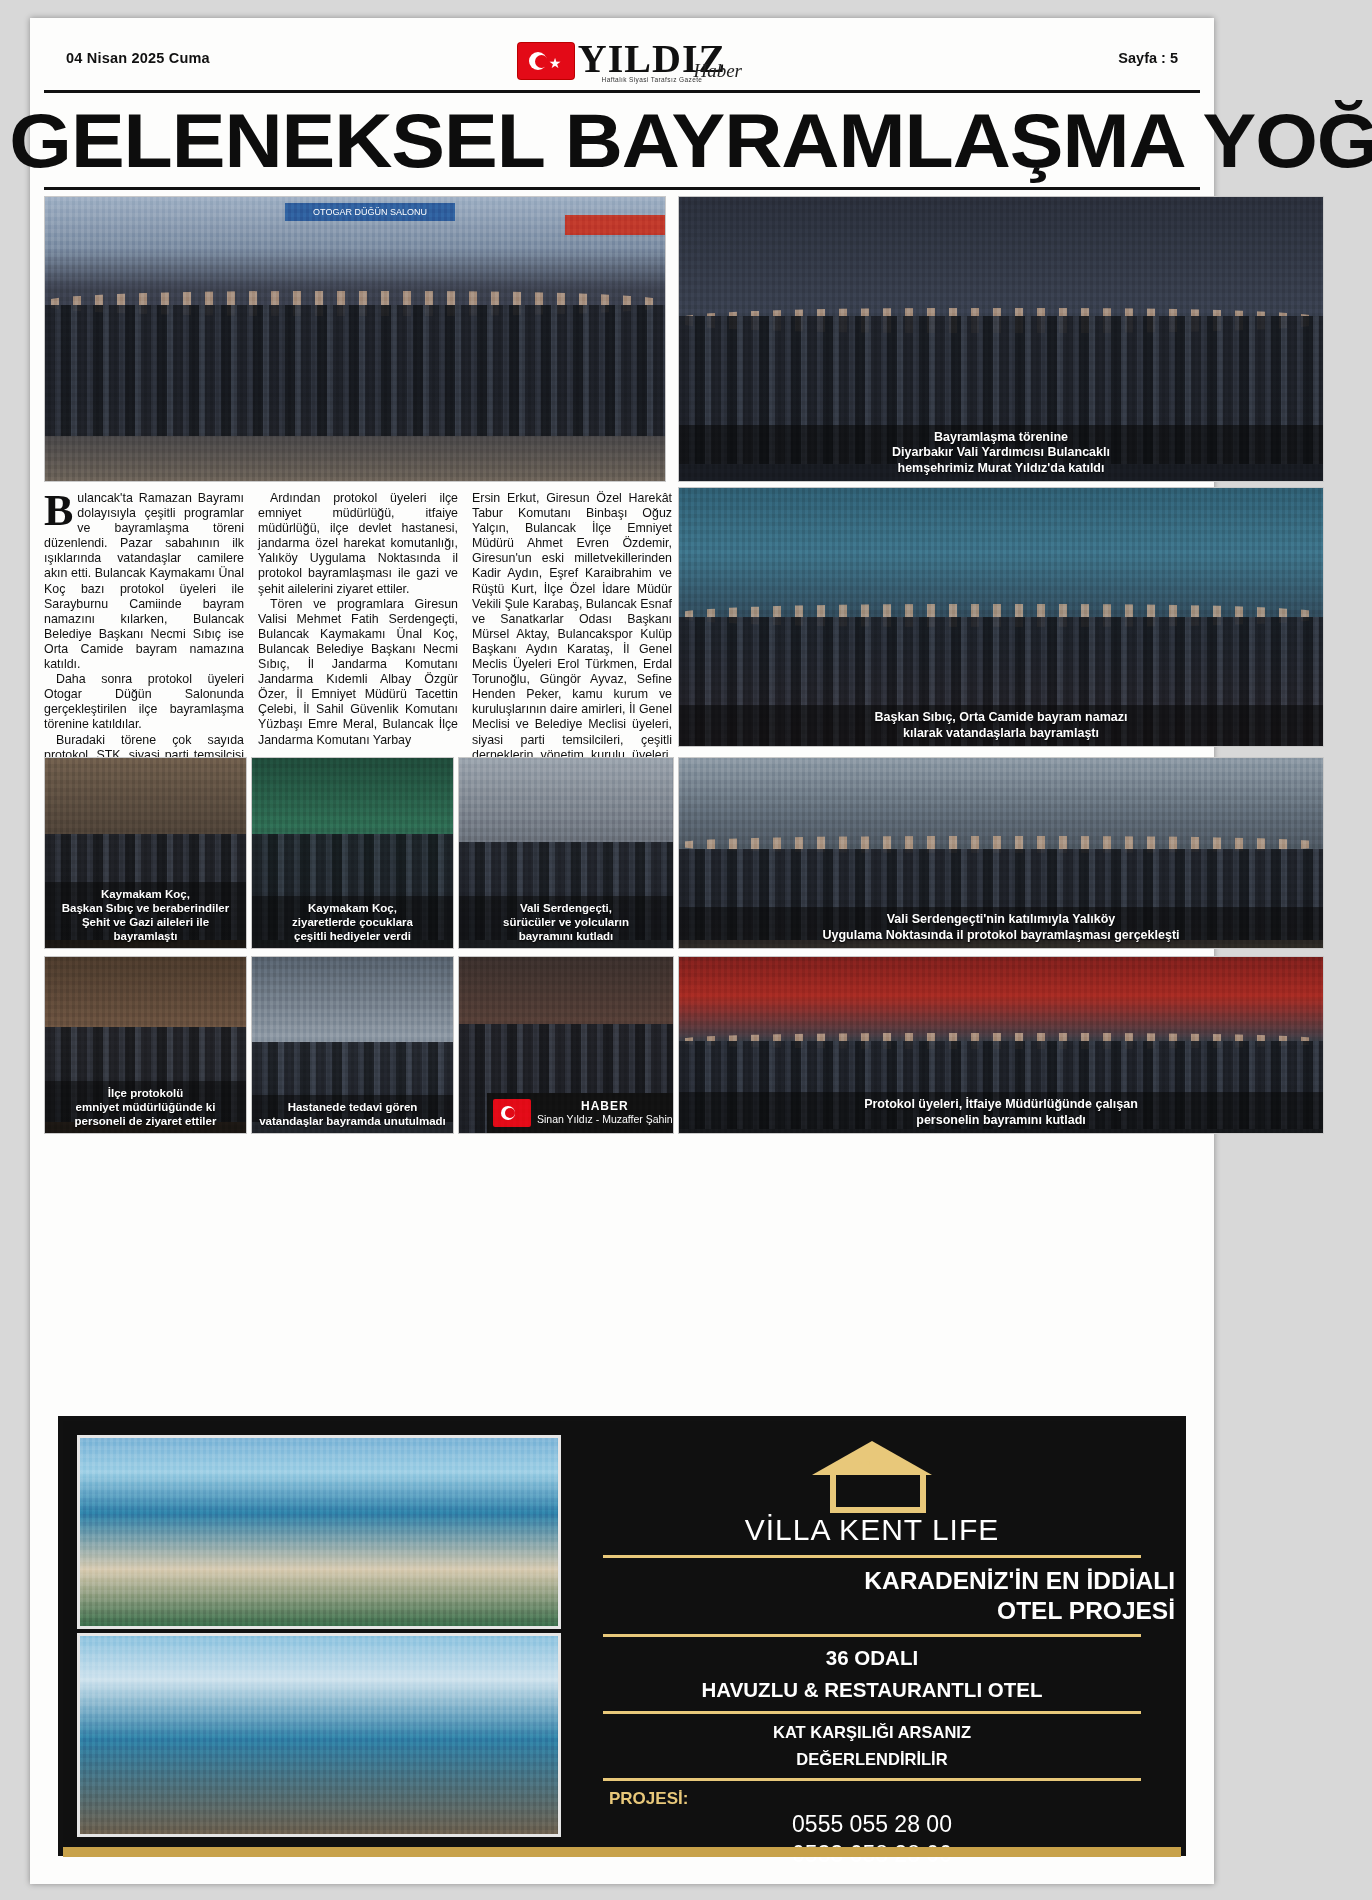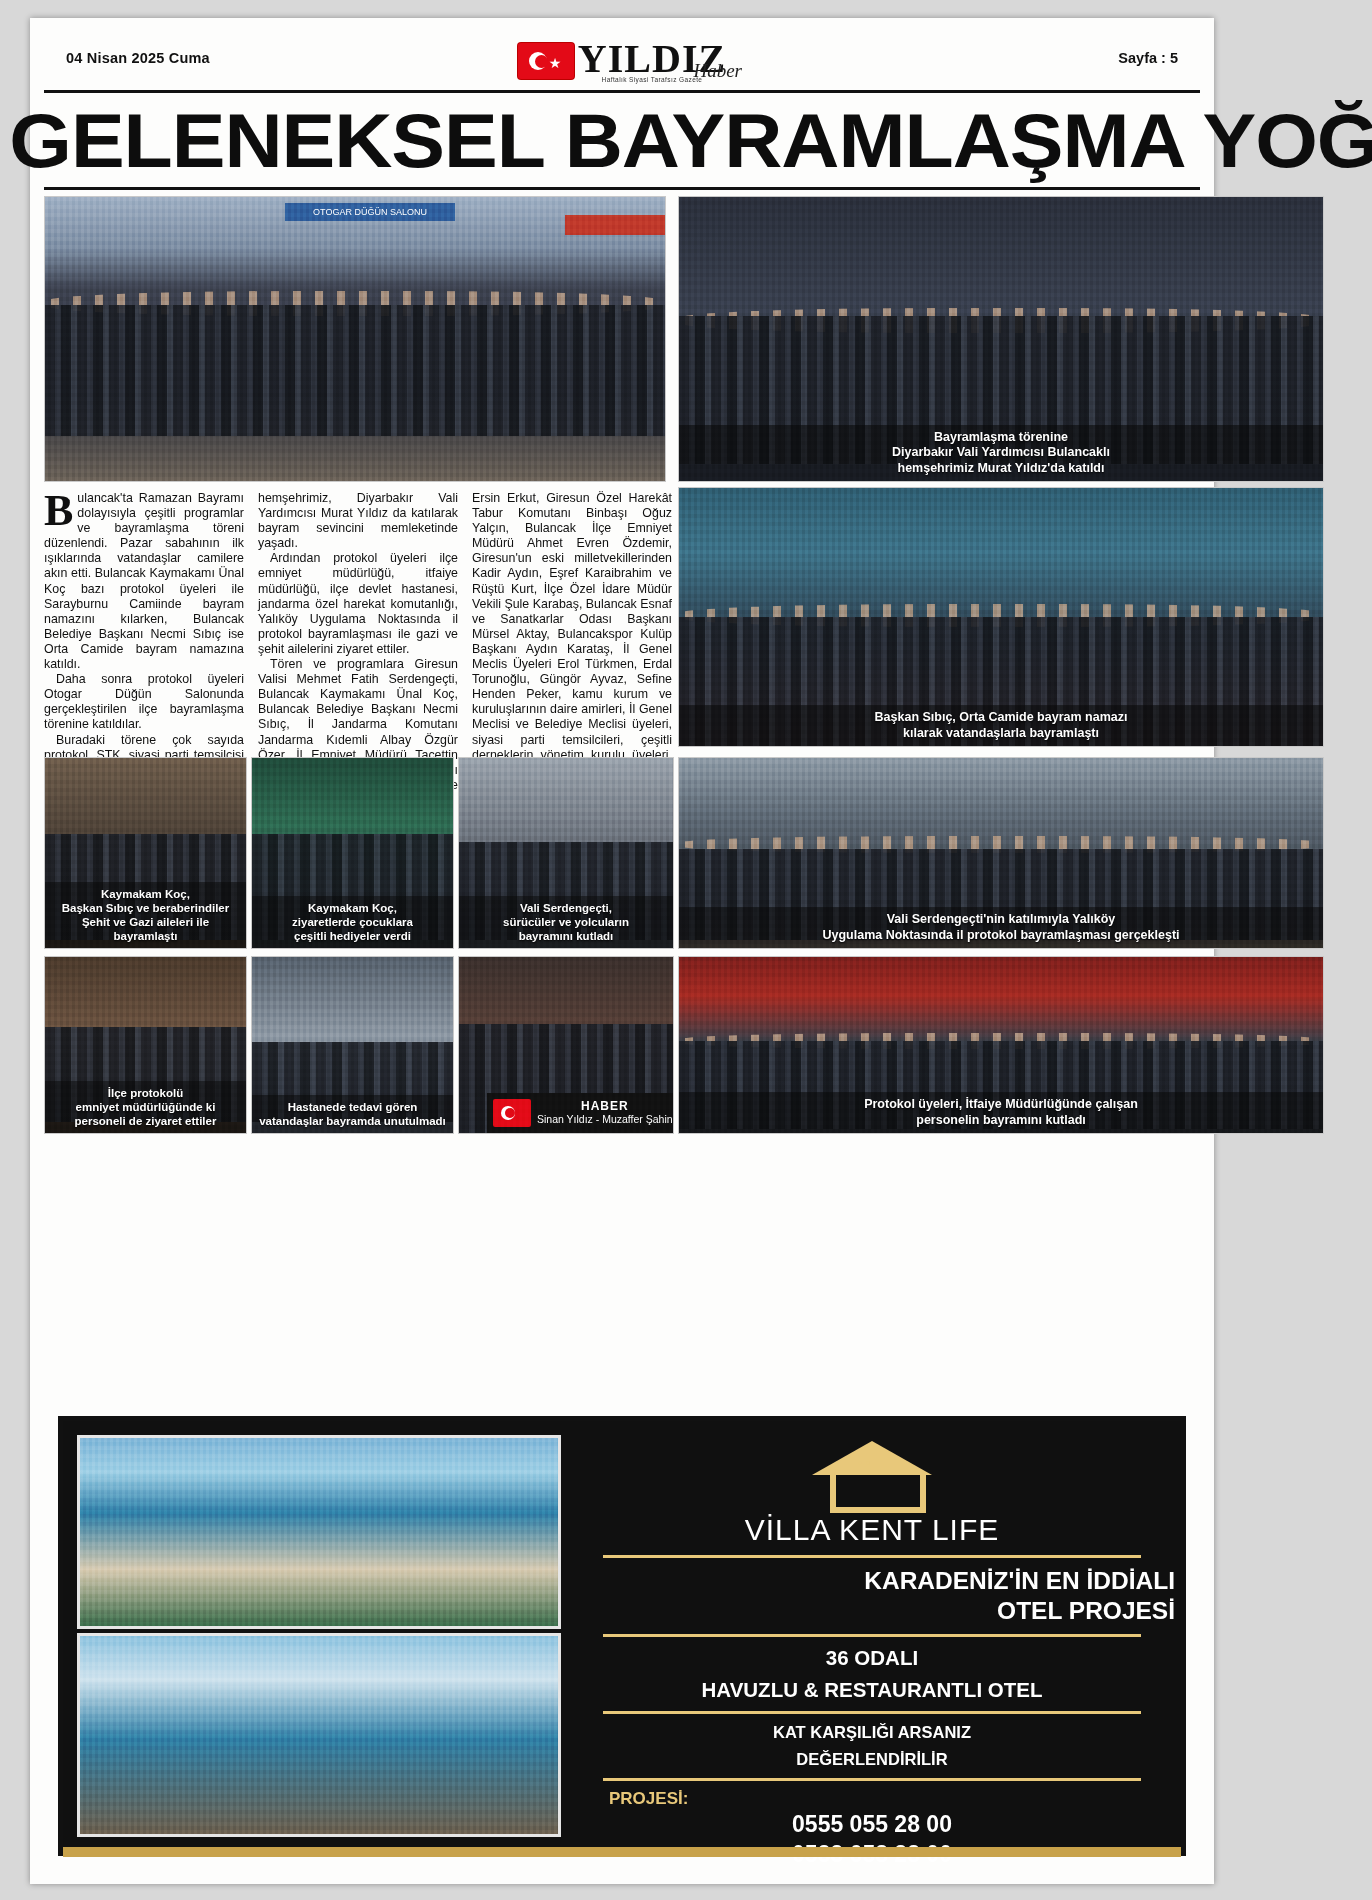--- a/index.html
+++ b/index.html
@@ -196,21 +196,21 @@
   .house-icon .body{
     position:absolute;left:18px;top:34px;width:84px;height:32px;border:6px solid #e8c87a;border-top:none;
   }
   .house-icon .dots{position:absolute;left:46px;top:14px;color:#e8c87a;font-size:13px;letter-spacing:3px;}
   .ad-h1{font-size:30px;font-weight:normal;letter-spacing:1px;color:#fff;}
   .ad-sep{height:3px;background:#e8c87a;margin:8px 34px;}
   .ad-h2{font-size:24.5px;font-weight:bold;line-height:30px;color:#fff;text-align:right;}
   .ad-h3{font-size:20.5px;font-weight:bold;line-height:26px;color:#fff;margin-top:6px;}
   .ad-h4{font-size:16.5px;font-weight:bold;line-height:21px;color:#fff;margin-top:6px;}
   .ad-h5{font-size:17px;font-weight:bold;color:#e8c87a;margin-top:8px;text-align:left;padding-left:40px;}
-  .ad-phone{font-size:23px;font-weight:bold;color:#fff;line-height:30px;}
+  .ad-phone{font-size:23px;font-weight:normal;color:#fff;line-height:30px;}
   .ad-bottom-bar{position:absolute;left:0;right:0;bottom:-6px;height:10px;background:#c8a24a;}
 </style>
 </head>
 <body>
 
 <div class="page">
  <div class="inner">
 
   <div class="masthead">
     <div class="mast-date">04 Nisan 2025 Cuma</div>
@@ -249,21 +249,20 @@
 
   <div style="position:relative;margin-top:8px;height:258px;">
     <div class="cols" style="position:absolute;left:0;top:0;width:628px;">
       <div class="col">
         <p class="first dropcap">Bulancak'ta Ramazan Bayramı dolayısıyla çeşitli programlar ve bayramlaşma töreni düzenlendi. Pazar sabahının ilk ışıklarında vatandaşlar camilere akın etti. Bulancak Kaymakamı Ünal Koç bazı protokol üyeleri ile Sarayburnu Camiinde bayram namazını kılarken, Bulancak Belediye Başkanı Necmi Sıbıç ise Orta Camide bayram namazına katıldı.</p>
         <p>Daha sonra protokol üyeleri Otogar Düğün Salonunda gerçekleştirilen ilçe bayramlaşma törenine katıldılar.</p>
         <p>Buradaki törene çok sayıda protokol, STK, siyasi parti temsilcisi ve vatandaşlar eşlik etti.</p>
         <p>Etkinliğe ayrıca Bulancaklı</p>
       </div>
       <div class="col">
-        <p class="first">hemşehrimiz, Diyarbakır Vali Yardımcısı Murat Yıldız da katılarak bayram sevincini memleketinde yaşadı.</p>
         <p>Ardından protokol üyeleri ilçe emniyet müdürlüğü, itfaiye müdürlüğü, ilçe devlet hastanesi, jandarma özel harekat komutanlığı, Yalıköy Uygulama Noktasında il protokol bayramlaşması ile gazi ve şehit ailelerini ziyaret ettiler.</p>
         <p>Tören ve programlara Giresun Valisi Mehmet Fatih Serdengeçti, Bulancak Kaymakamı Ünal Koç, Bulancak Belediye Başkanı Necmi Sıbıç, İl Jandarma Komutanı Jandarma Kıdemli Albay Özgür Özer, İl Emniyet Müdürü Tacettin Çelebi, İl Sahil Güvenlik Komutanı Yüzbaşı Emre Meral, Bulancak İlçe Jandarma Komutanı Yarbay</p>
       </div>
       <div class="col">
         <p class="first">Ersin Erkut, Giresun Özel Harekât Tabur Komutanı Binbaşı Oğuz Yalçın, Bulancak İlçe Emniyet Müdürü Ahmet Evren Özdemir, Giresun'un eski milletvekillerinden Kadir Aydın, Eşref Karaibrahim ve Rüştü Kurt, İlçe Özel İdare Müdür Vekili Şule Karabaş, Bulancak Esnaf ve Sanatkarlar Odası Başkanı Mürsel Aktay, Bulancakspor Kulüp Başkanı Aydın Karataş, İl Genel Meclis Üyeleri Erol Türkmen, Erdal Torunoğlu, Güngör Ayvaz, Sefine Henden Peker, kamu kurum ve kuruluşlarının daire amirleri, İl Genel Meclisi ve Belediye Meclisi üyeleri, siyasi parti temsilcileri, çeşitli derneklerin yönetim kurulu üyeleri, mahalle muhtarları ve vatandaşlar katıldı.</p>
       </div>
     </div>
 
     <div class="photo ph-mosque figure-grain" style="position:absolute;left:634px;top:-4px;width:644px;height:258px;">
       <div class="heads" style="bottom:46%;"></div>

